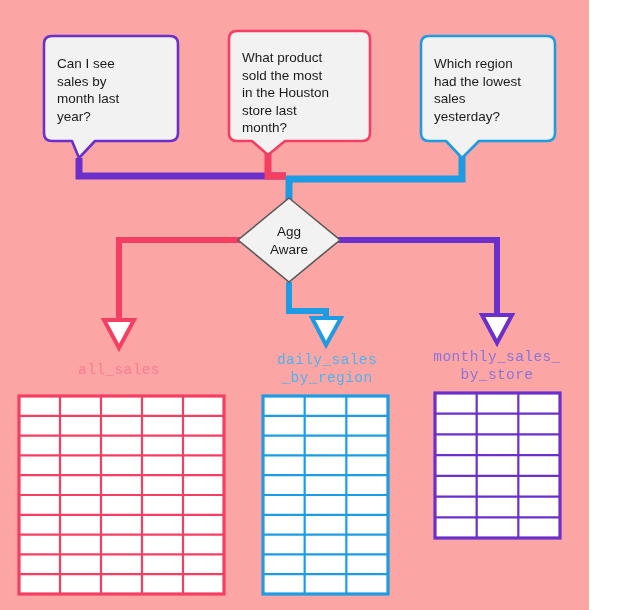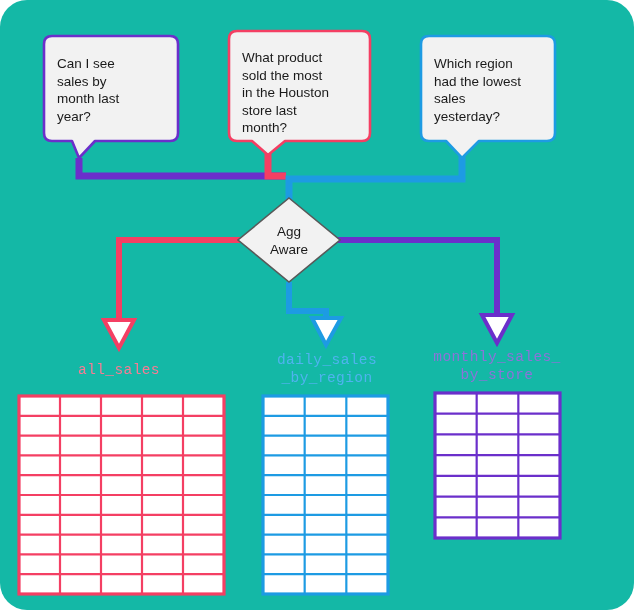--- a/index.html
+++ b/index.html
@@ -5,25 +5,24 @@
   html, body {
     margin: 0;
     padding: 0;
     background: #ffffff;
   }
   body {
     font-family: "Liberation Sans", sans-serif;
   }
   #canvas {
     position: relative;
-    width: 634px;
+    width: 589px;
     height: 610px;
-    background: #14b8a6;
+    background: #fca5a5;
     overflow: hidden;
-    border-radius: 27px;
   }
   #diagram-svg {
     position: absolute;
     left: 0;
     top: 0;
     width: 634px;
     height: 610px;
   }
   .bubble-text {
     font-family: "Liberation Sans", sans-serif;

